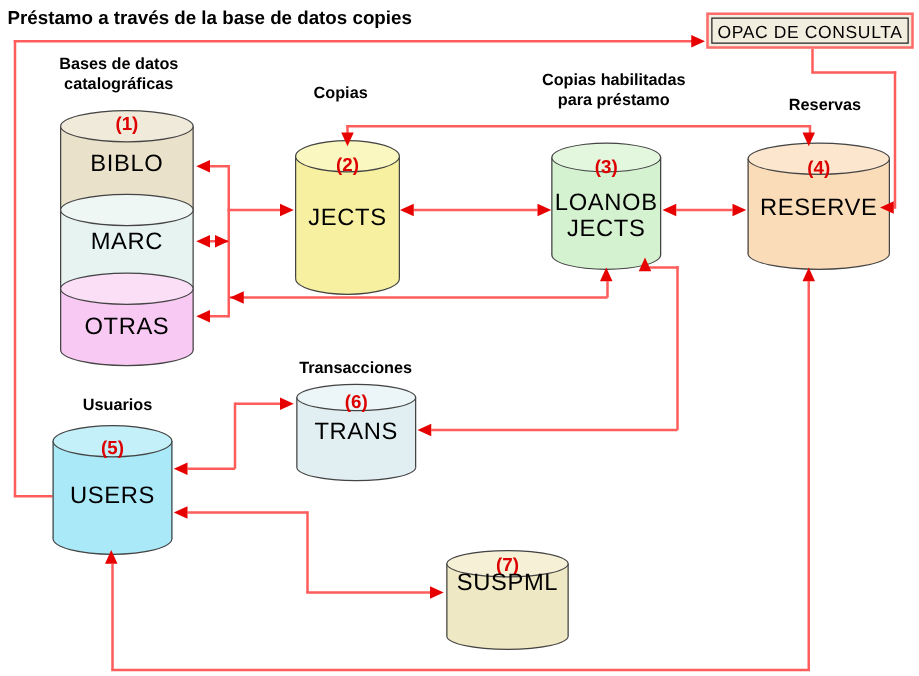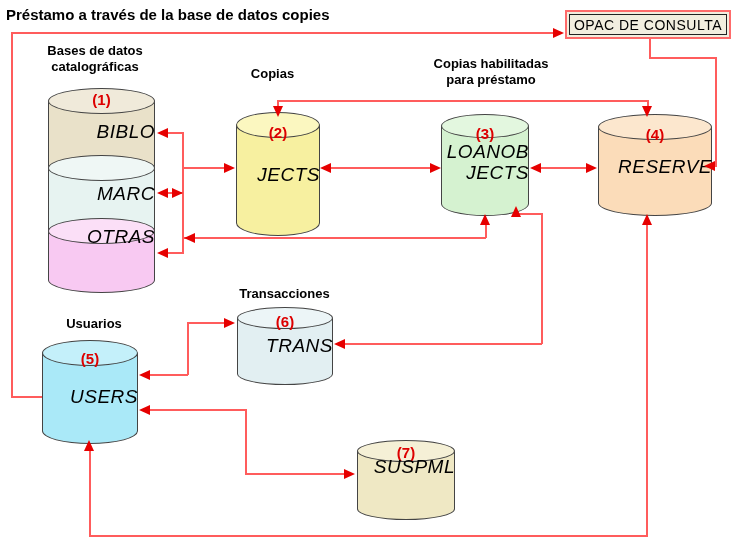--- a/index.html
+++ b/index.html
@@ -14,21 +14,21 @@
   .aL{border-top:5px solid transparent;border-bottom:5px solid transparent;border-right:11px solid #e60000;}
   .aR{border-top:5px solid transparent;border-bottom:5px solid transparent;border-left:11px solid #e60000;}
   .aU{border-left:5px solid transparent;border-right:5px solid transparent;border-bottom:11px solid #e60000;}
   .aD{border-left:5px solid transparent;border-right:5px solid transparent;border-top:11px solid #e60000;}
   
   .cyl{position:absolute;}
   .cyl .cap,.cyl .body{position:absolute;left:0;right:0;box-sizing:border-box;}
   .cyl .cap{border:1px solid #444;border-radius:50%;}
   .cyl .body{border-left:1px solid #444;border-right:1px solid #444;}
   .num{position:absolute;left:0;right:0;text-align:center;color:#dd0000;font-weight:bold;font-size:15px;}
-  .cyl-label{position:absolute;left:0;right:0;text-align:right;font-size:19px;letter-spacing:0.5px;line-height:21px;font-style:italic;}
+  .cyl-label{position:absolute;left:0;right:0;text-align:center;font-size:19px;letter-spacing:0.5px;line-height:21px;}
   
   .opac{position:absolute;left:565px;top:10px;width:166px;height:29px;box-sizing:border-box;
         border:2px solid #ff6b6b;background:#f2eedf;padding:2px;display:flex;}
   .opac-inner{flex:1;border:1px solid #222;display:flex;align-items:center;justify-content:center;
               font-size:14px;letter-spacing:0.5px;}
 </style>
 </head>
 <body>
 
 <div id="stage">
@@ -77,55 +77,56 @@
 
   <div class="lbl" style="left:28px;top:43px;width:134px;">
     <span>Bases de datos</span><br>
     <span>catalográficas</span>
   </div>
   <div class="lbl" style="left:230px;top:66px;width:85px;">Copias</div>
   <div class="lbl" style="left:408px;top:56px;width:166px;">
     <span>Copias habilitadas</span><br>
     <span>para préstamo</span>
   </div>
+  <div class="lbl" style="left:608px;top:76px;width:104px;">Reservas</div>
   <div class="lbl" style="left:44px;top:316px;width:100px;">Usuarios</div>
   <div class="lbl" style="left:222px;top:286px;width:125px;">Transacciones</div>
 
   <div class="opac">
     <div class="opac-inner">OPAC DE CONSULTA</div>
   </div>
 
   <div class="cyl" style="left:48px;top:88px;width:107px;height:205px;">
     <div class="cap" style="bottom:0;height:26px;background:#f8c9f2;"></div>
     <div class="body" style="top:143px;height:49px;background:#f8c9f2;"></div>
     <div class="body" style="top:80px;height:63px;background:#e7f3f1;"></div>
     <div class="body" style="top:13px;height:67px;background:#e9e1c9;"></div>
     <div class="cap" style="top:130px;height:26px;background:#fbdff7;"></div>
     <div class="cap" style="top:67px;height:26px;background:#eff7f5;"></div>
     <div class="cap" style="top:0;height:26px;background:#f0eada;"></div>
     <div class="num" style="top:3px;">(1)</div>
     <div class="cyl-label" style="top:33px;">BIBLO</div>
     <div class="cyl-label" style="top:95px;">MARC</div>
-    <div class="cyl-label" style="top:138px;">OTRAS</div>
+    <div class="cyl-label" style="top:163px;">OTRAS</div>
   </div>
 
   <div class="cyl" style="left:236px;top:112px;width:84px;height:124px;">
     <div class="cap" style="bottom:0;height:26px;background:#f7f0a0;"></div>
     <div class="body" style="top:13px;height:98px;background:#f7f0a0;"></div>
     <div class="cap" style="top:0;height:26px;background:#fbf7c0;"></div>
     <div class="num" style="top:12px;">(2)</div>
     <div class="cyl-label" style="top:52px;">JECTS</div>
   </div>
 
   <div class="cyl" style="left:441px;top:114px;width:88px;height:102px;">
     <div class="cap" style="bottom:0;height:24px;background:#d5f2d0;"></div>
     <div class="body" style="top:12px;height:78px;background:#d5f2d0;"></div>
     <div class="cap" style="top:0;height:24px;background:#e3f7df;"></div>
     <div class="num" style="top:11px;">(3)</div>
-    <div class="cyl-label" style="top:27px;">
+    <div class="cyl-label" style="top:38px;">
       <span>LOANOB</span><br>
       <span>JECTS</span>
     </div>
   </div>
 
   <div class="cyl" style="left:598px;top:114px;width:114px;height:102px;">
     <div class="cap" style="bottom:0;height:26px;background:#fbdcb9;"></div>
     <div class="body" style="top:13px;height:76px;background:#fbdcb9;"></div>
     <div class="cap" style="top:0;height:26px;background:#fce7ce;"></div>
     <div class="num" style="top:12px;">(4)</div>

